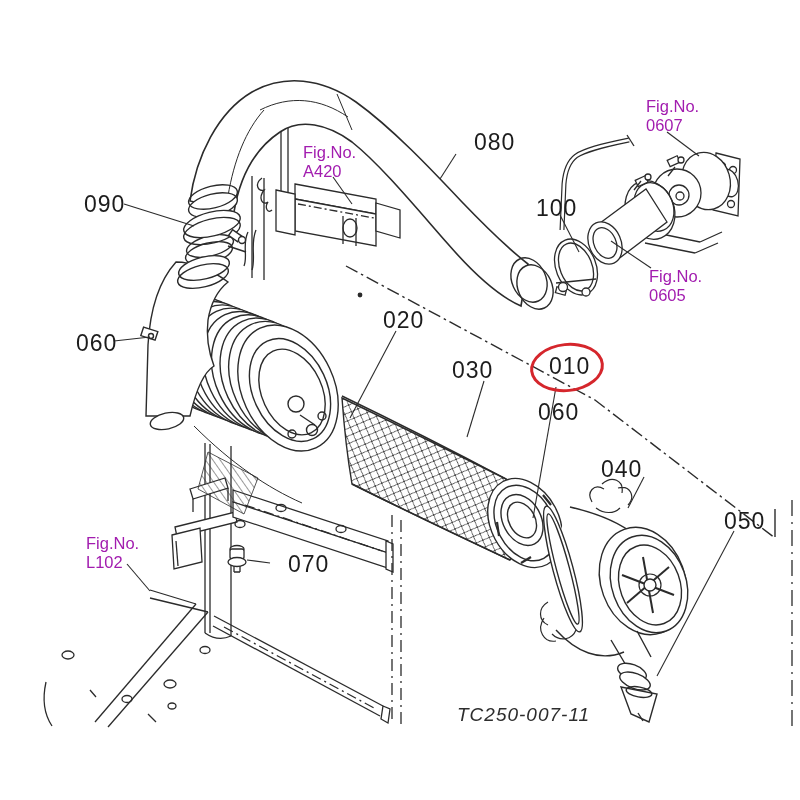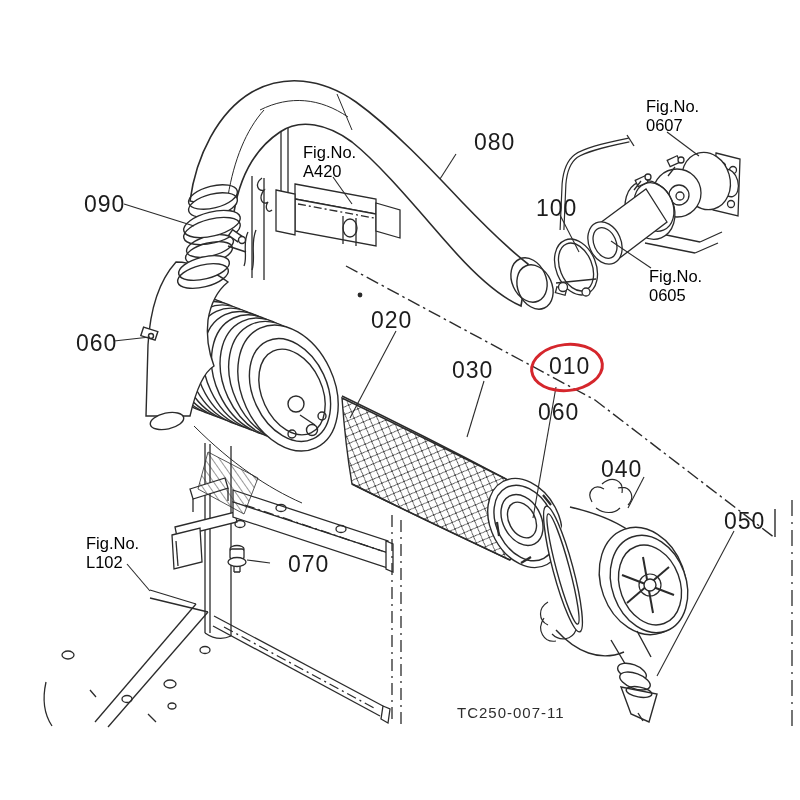--- a/index.html
+++ b/index.html
@@ -1,29 +1,29 @@
 <!DOCTYPE html>
 <html><head>
 <meta charset="utf-8">
 <style>
   html,body{margin:0;padding:0;background:#ffffff;}
   #stage{position:relative;width:800px;height:800px;background:#ffffff;overflow:hidden;
          font-family:"Liberation Sans",sans-serif;}
   #stage svg{position:absolute;left:0;top:0;}
   .callout{position:absolute;font-size:23px;color:#1c1c1c;letter-spacing:1px;white-space:nowrap;}
-  .figref{position:absolute;font-size:16.5px;line-height:1.15;color:#000000;white-space:nowrap;}
+  .figref{position:absolute;font-size:16.5px;line-height:1.15;color:#a21caf;white-space:nowrap;}
   .redring{position:absolute;left:530px;top:343px;width:68px;height:43px;
            border:3px solid #d5262c;border-radius:50%;transform:rotate(-6deg);}
   .wm{position:absolute;left:291px;top:372px;font-size:39px;font-weight:bold;font-style:italic;
       letter-spacing:-1px;white-space:nowrap;
       text-shadow:0 0 5px #ffffff,0 0 2px #ffffff;}
   .wm .blue{color:rgba(77,115,196,0.55);}
   .wm .orange{color:rgba(238,153,62,0.75);}
   .wm sup{font-size:11px;font-style:normal;color:rgba(77,115,196,0.6);}
-  .drawno{position:absolute;left:457px;top:704px;font-size:15px;color:#2d2d2d;letter-spacing:1px;}
+  .drawno{position:absolute;left:457px;top:704px;font-size:19px;color:#2d2d2d;letter-spacing:1px;font-style:italic;}
 </style>
 </head>
 <body>
 
 <div id="stage">
 
 <svg width="800" height="800" viewBox="0 0 800 800">
   <defs>
     <pattern id="mesh" width="10" height="10" patternUnits="userSpaceOnUse" patternTransform="rotate(22)">
       <path d="M0,0 L10,10 M10,0 L0,10" stroke="#333333" stroke-width="0.9" fill="none"></path>
@@ -249,21 +249,21 @@
     <line x1="734" y1="531" x2="657" y2="676"></line>
     <line x1="270" y1="563" x2="247" y2="560"></line>
     <line x1="127" y1="564" x2="150" y2="591"></line>
   </g>
 </svg>
 
 <div class="callout" style="left:84px;top:191px;">090</div>
 <div class="callout" style="left:76px;top:330px;">060</div>
 <div class="callout" style="left:442px;top:129px;margin-left:32px;">080</div>
 <div class="callout" style="left:536px;top:195px;">100</div>
-<div class="callout" style="left:371px;top:307px;">020</div>
+<div class="callout" style="left:383px;top:307px;">020</div>
 <div class="callout" style="left:452px;top:357px;">030</div>
 <div class="callout" style="left:549px;top:353px;">010</div>
 <div class="redring"></div>
 <div class="callout" style="left:538px;top:399px;">060</div>
 <div class="callout" style="left:601px;top:456px;">040</div>
 <div class="callout" style="left:724px;top:508px;">050</div>
 <div class="callout" style="left:288px;top:551px;">070</div>
 
 <div class="figref" style="left:303px;top:143px;">
   <div>Fig.No.</div>

